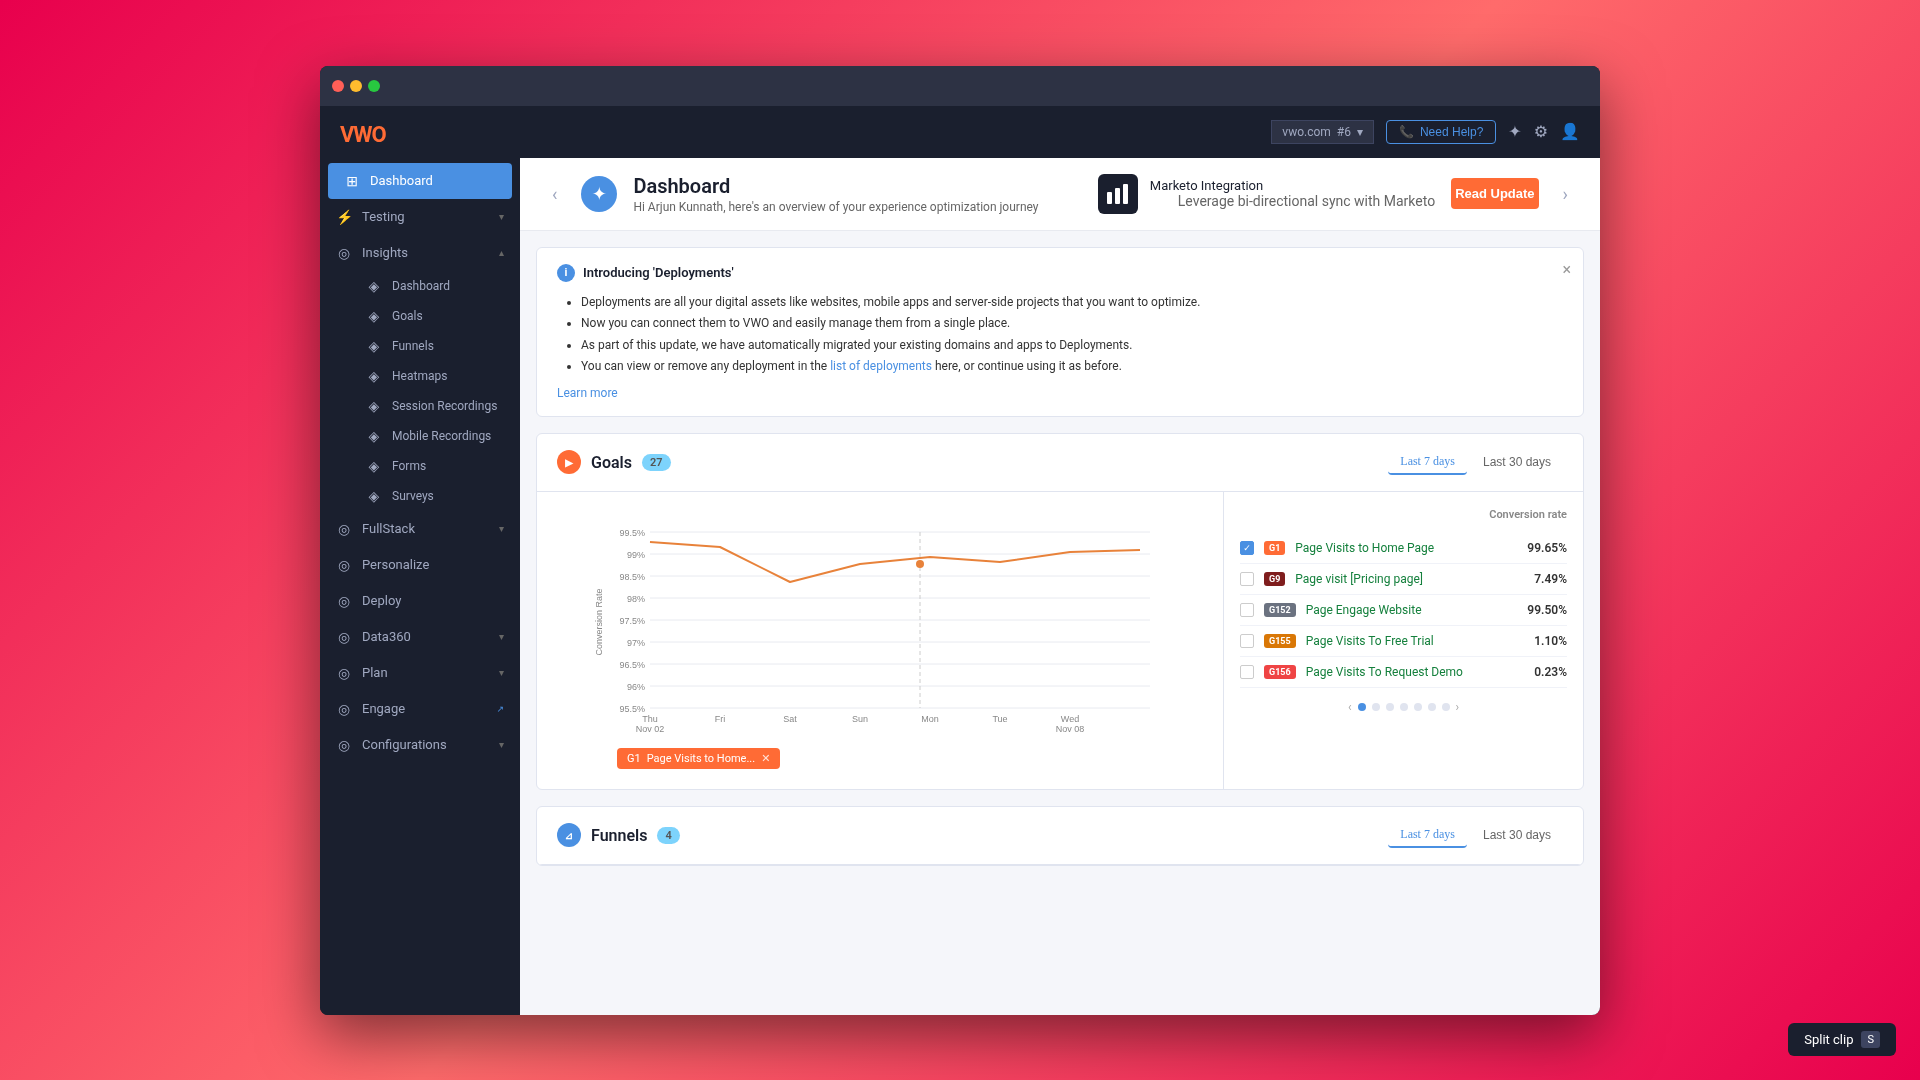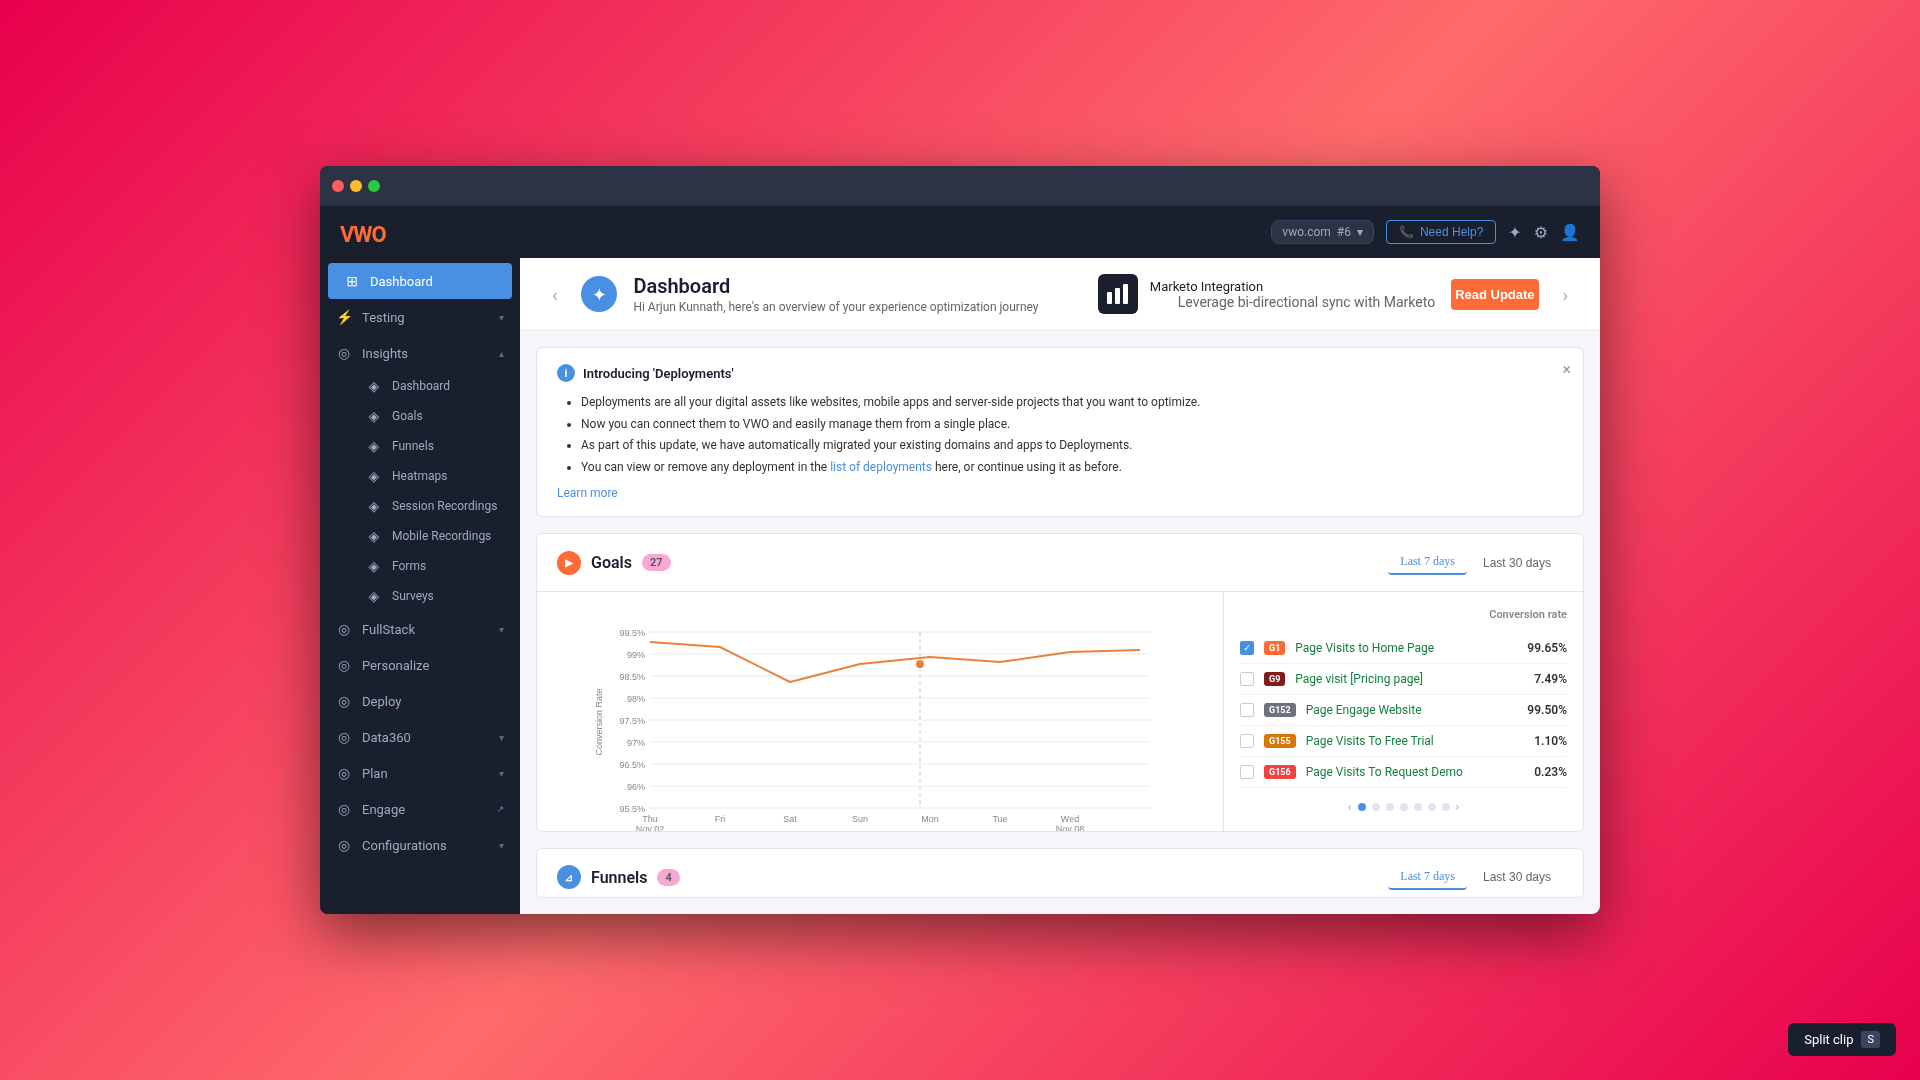--- a/index.html
+++ b/index.html
@@ -8,21 +8,21 @@
       background: linear-gradient(135deg, #e8004d 0%, #ff6b6b 50%, #e8004d 100%);
       width: 1920px;
       height: 1080px;
       overflow: hidden;
       display: flex;
       align-items: center;
       justify-content: center;
     }
     .browser-window {
       width: 1280px;
-      height: 748px;
+      height: 949px;
       background: #1a1f2e;
       border-radius: 8px;
       overflow: hidden;
       box-shadow: 0 20px 60px rgba(0,0,0,0.5);
       display: flex;
       flex-direction: column;
     }
     .browser-toolbar {
       background: #2d3244;
       height: 40px;
@@ -113,21 +113,21 @@
     }
     .header-right {
       display: flex;
       align-items: center;
       gap: 12px;
     }
     .domain-selector {
       background: #2d3244;
       color: #a0a8c0;
       border: 1px solid #3d4460;
-      border-radius: 8px;
+      border-radius: 0;
       padding: 4px 10px;
       font-size: 12px;
       display: flex;
       align-items: center;
       gap: 6px;
     }
     .need-help-btn {
       background: transparent;
       border: 1px solid #4a90e2;
       color: #4a90e2;
@@ -320,21 +320,21 @@
       height: 24px;
       background: #ff6b35;
       border-radius: 50%;
       display: flex;
       align-items: center;
       justify-content: center;
       color: white;
       font-size: 10px;
     }
     .badge {
-      background: #f9a8d4;
+      background: #7dd3fc;
       color: #555;
       border-radius: 10px;
       padding: 2px 8px;
       font-size: 11px;
       font-weight: 600;
     }
     .time-tabs {
       display: flex;
       gap: 4px;
     }

